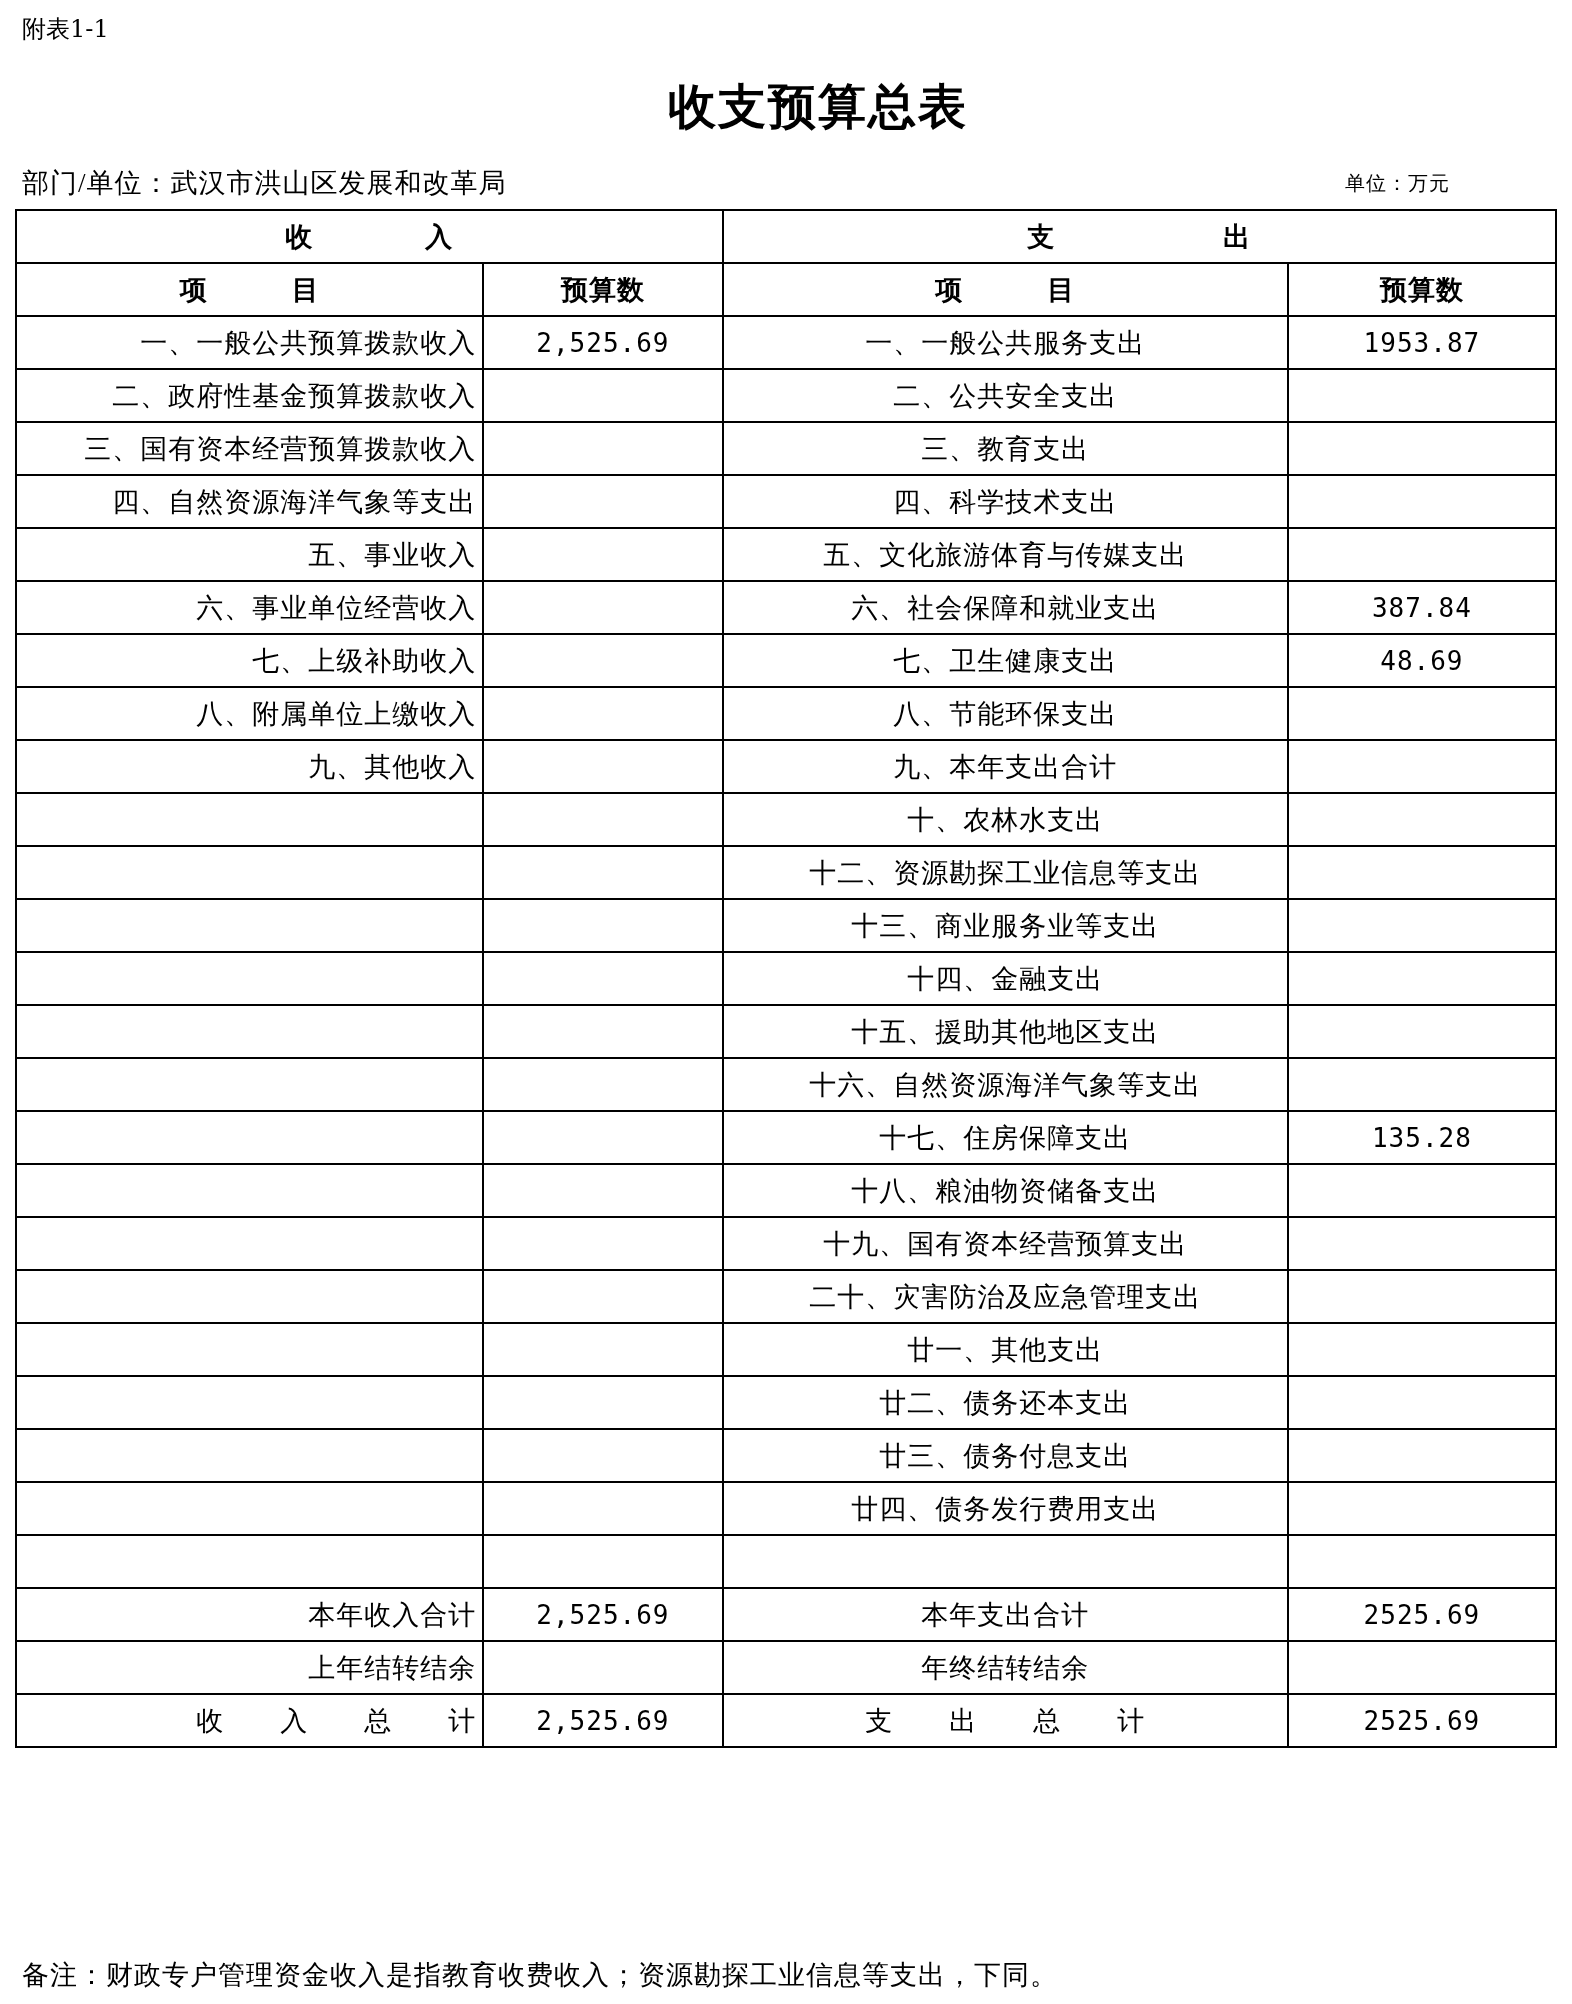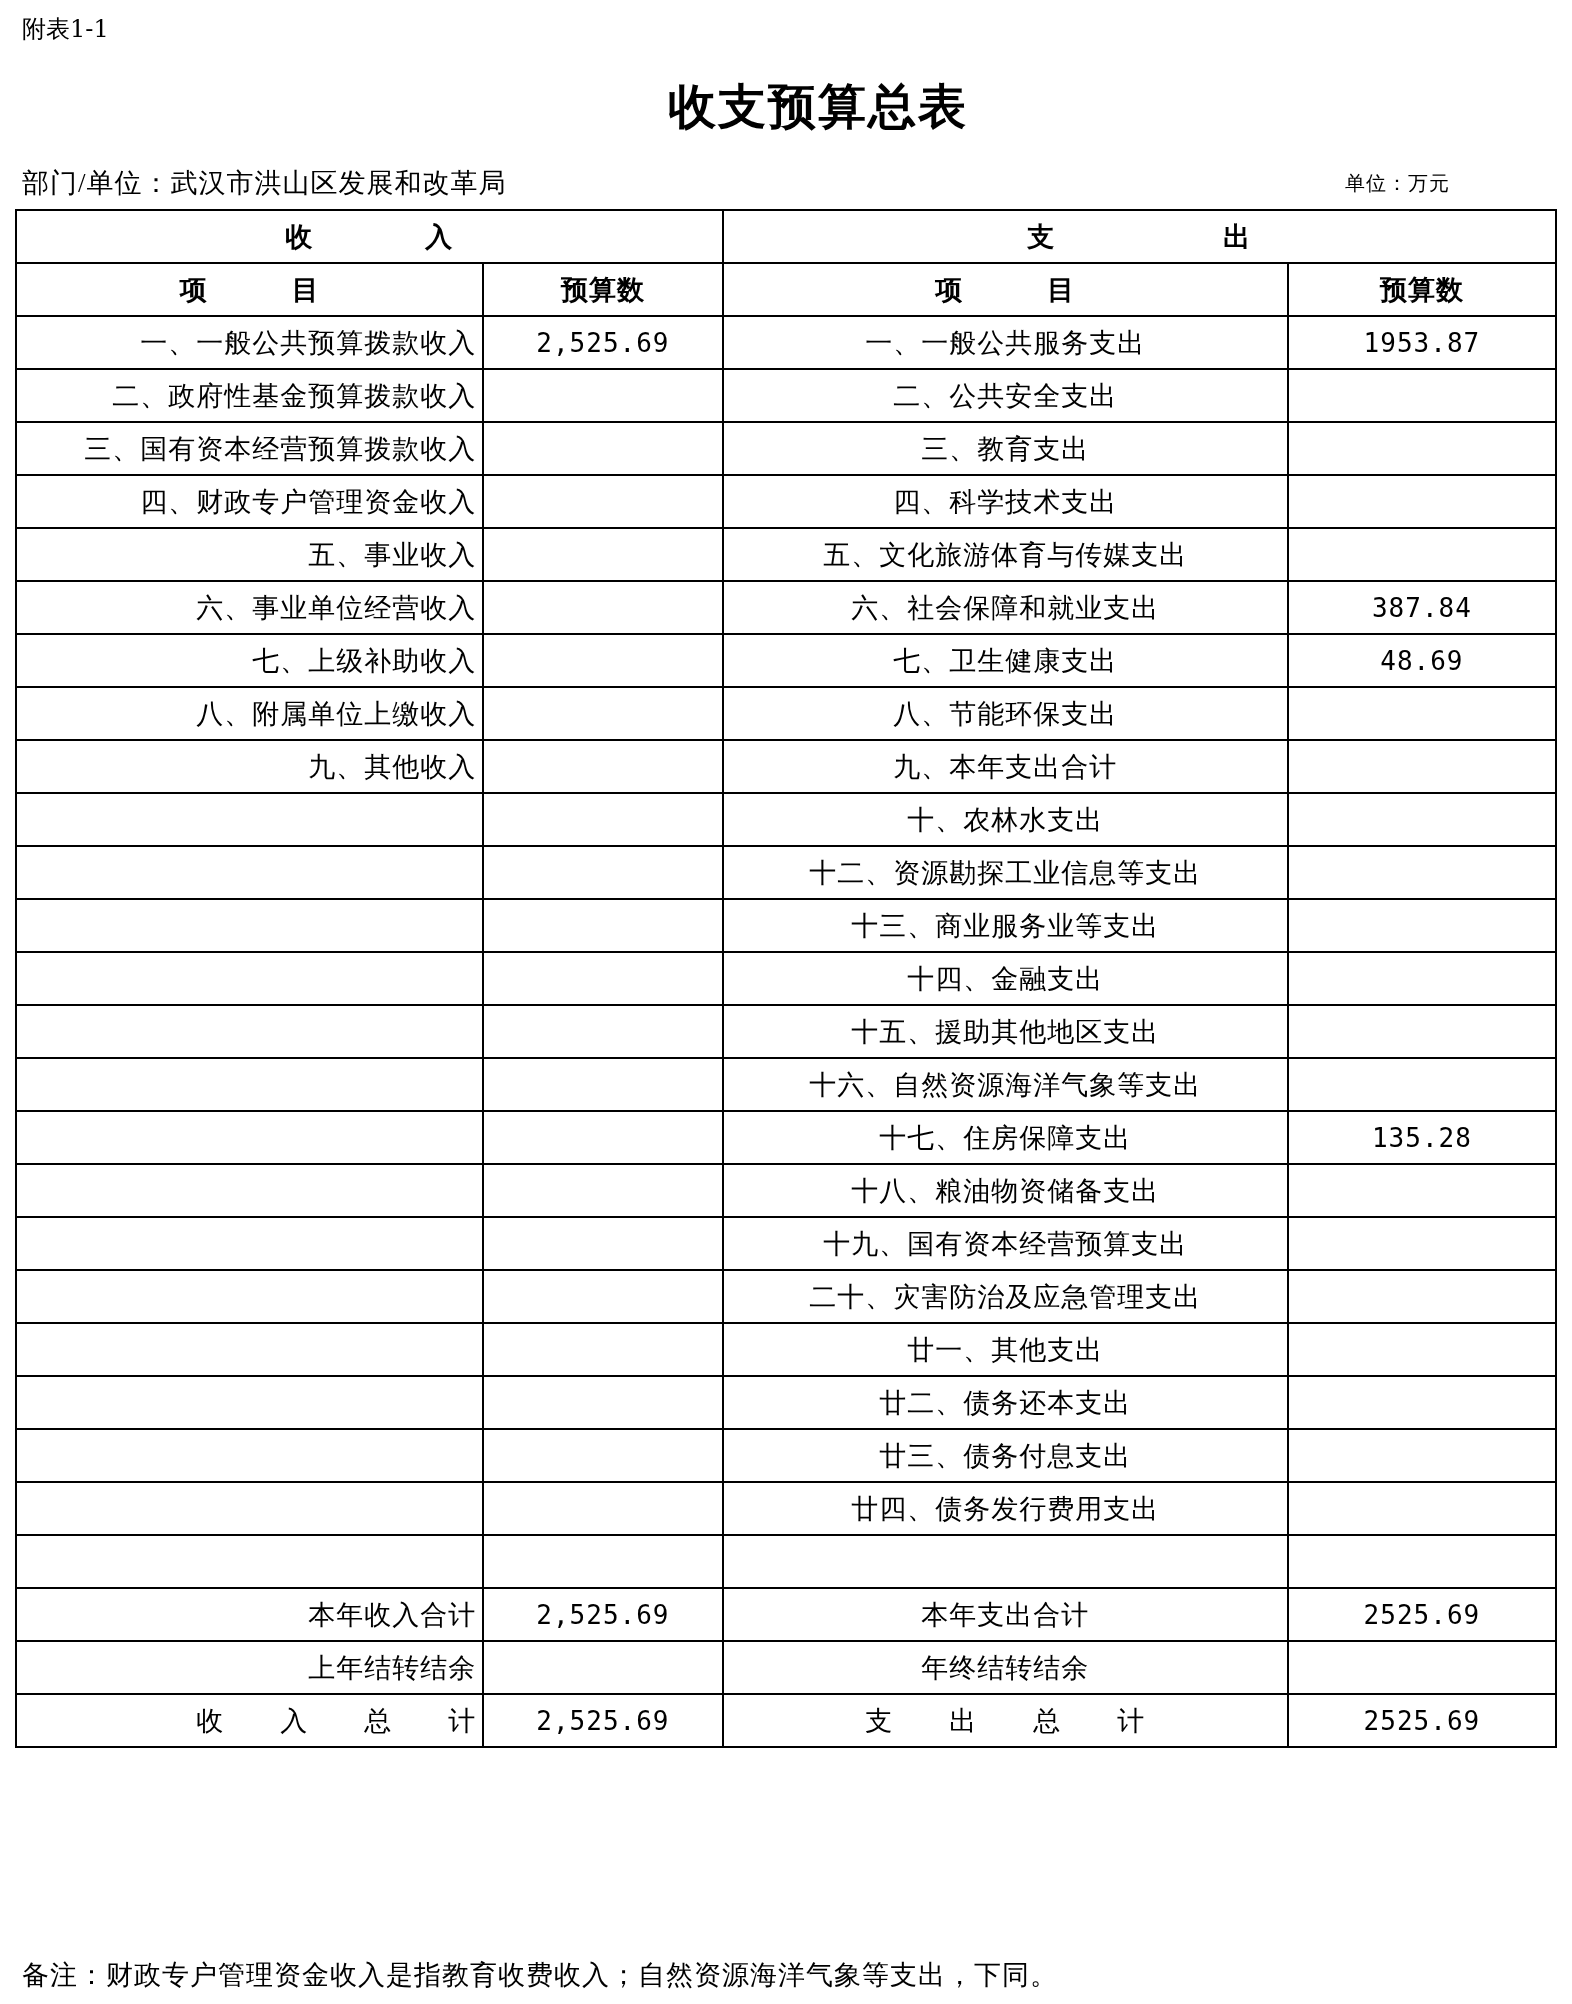--- a/index.html
+++ b/index.html
@@ -99,21 +99,21 @@
         <td class="center">二、公共安全支出</td>
         <td class="num"></td>
       </tr>
       <tr>
         <td class="left">三、国有资本经营预算拨款收入</td>
         <td class="num"></td>
         <td class="center">三、教育支出</td>
         <td class="num"></td>
       </tr>
       <tr>
-        <td class="left">四、财政专户管理资金收入</td>
+        <td class="left">四、自然资源海洋气象等支出</td>
         <td class="num"></td>
         <td class="center">四、科学技术支出</td>
         <td class="num"></td>
       </tr>
       <tr>
         <td class="left">五、事业收入</td>
         <td class="num"></td>
         <td class="center">五、文化旅游体育与传媒支出</td>
         <td class="num"></td>
       </tr>
@@ -245,13 +245,13 @@
       </tr>
       <tr>
         <td class="left">收　　入　　总　　计</td>
         <td class="num">2,525.69</td>
         <td class="center">支　　出　　总　　计</td>
         <td class="num">2525.69</td>
       </tr>
     </tbody>
 </table>
 
-<div class="note">备注：财政专户管理资金收入是指教育收费收入；自然资源海洋气象等支出，下同。</div>
+<div class="note">备注：财政专户管理资金收入是指教育收费收入；资源勘探工业信息等支出，下同。</div>
 
 </body></html>

